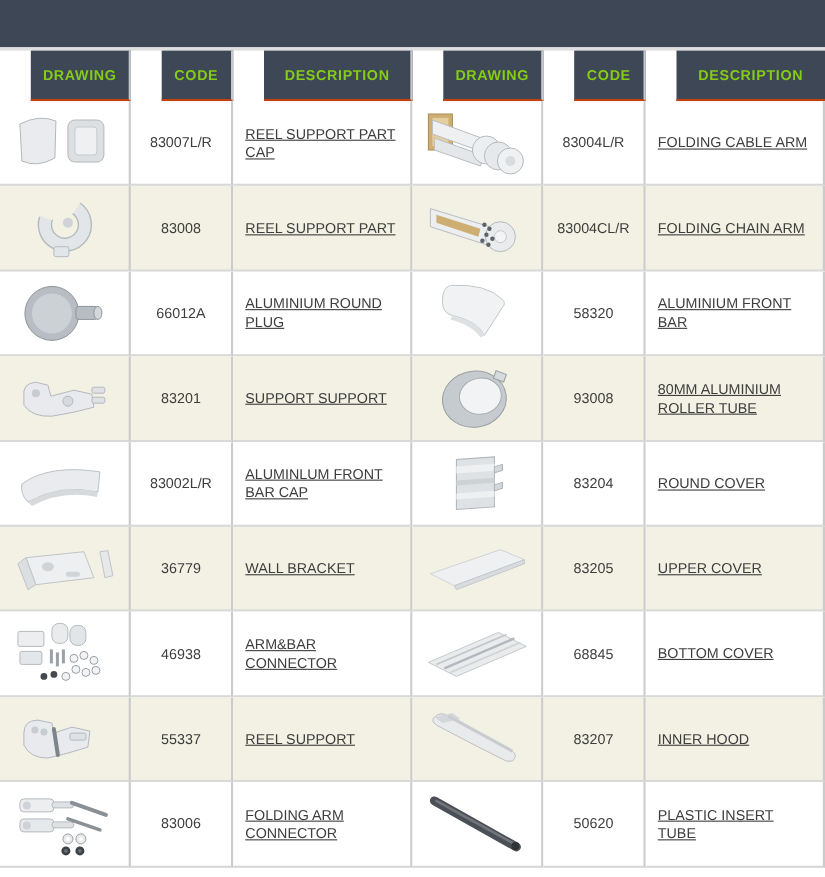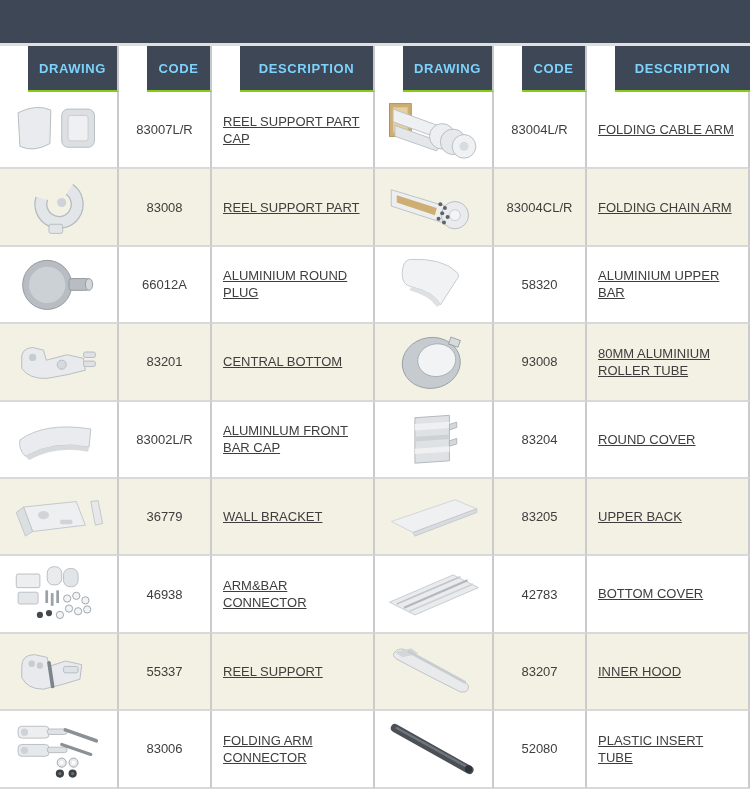--- a/index.html
+++ b/index.html
@@ -10,25 +10,25 @@
     color: #3e3e3e; overflow: hidden;
   }
   .top-bar { width: 750px; height: 43px; background: #3e4756; }
   .gap-line { width: 750px; height: 3px; background: #dfdfdf; }
   .catalog-header, .catalog-body {
     display: grid;
     grid-template-columns: 119px 93px 163px 119px 93px 163px;
   }
   .catalog-header { height: 46px; }
   .th {
-    background: #3e4756; color: #7dd3fc;
+    background: #3e4756; color: #84cc16;
     font-size: 13px; font-weight: bold; letter-spacing: 0.6px;
     display: flex; align-items: center; justify-content: center;
     border-right: 2px solid #c6c9cc;
-    border-bottom: 2px solid #84cc16;
+    border-bottom: 2px solid #c2410c;
     margin-left: 28px;
   }
   .th:last-child { border-right: none; }
   .catalog-body { grid-auto-rows: 77.4px; }
   .row { display: contents; }
   .cell {
     background: #ffffff;
     border-right: 2px solid #cbcbcb;
     border-bottom: 2px solid #d9d9d9;
     display: flex; align-items: center; justify-content: center;
@@ -127,35 +127,35 @@
     </div>
     <div class="cell code-cell">66012A</div>
     <div class="cell desc-cell">ALUMINIUM ROUND PLUG</div>
     <div class="cell drawing-cell">
       <svg width="100" height="64" viewBox="0 0 110 70">
         <path d="M28 8 Q64 6 80 22 Q84 26 80 30 L62 58 Q56 44 30 38 Q20 36 20 24 Q20 10 28 8 Z" fill="#f1f2f3" stroke="#c3c7cb"></path>
         <path d="M30 38 Q56 44 62 58 L58 60 Q50 48 28 42 Z" fill="#dee1e4"></path>
       </svg>
     </div>
     <div class="cell code-cell">58320</div>
-    <div class="cell desc-cell">ALUMINIUM UPPER BAR</div>
+    <div class="cell desc-cell">ALUMINIUM FRONT BAR</div>
   </div>
 
   <div class="row alt">
     <div class="cell drawing-cell">
       <svg width="100" height="64" viewBox="0 0 110 70">
         <path d="M14 34 Q12 20 26 19 L38 22 L41 33 L64 27 L82 31 L84 44 L64 49 L42 53 Q22 54 14 42 Z" fill="#e8eaed" stroke="#b3b9bf"></path>
         <circle cx="26" cy="30" r="4" fill="#c7ccd0"></circle>
         <circle cx="58" cy="38" r="5" fill="#d6dadd" stroke="#b3b9bf"></circle>
         <rect x="82" y="24" width="13" height="6" rx="2" fill="#dfe2e5" stroke="#b3b9bf"></rect>
         <rect x="82" y="34" width="13" height="6" rx="2" fill="#dfe2e5" stroke="#b3b9bf"></rect>
       </svg>
     </div>
     <div class="cell code-cell">83201</div>
-    <div class="cell desc-cell">CENTRAL BOTTOM</div>
+    <div class="cell desc-cell">SUPPORT SUPPORT</div>
     <div class="cell drawing-cell">
       <svg width="100" height="64" viewBox="0 0 110 70">
         <ellipse cx="52" cy="36" rx="32" ry="28" fill="#c6cbd0" stroke="#979ea4" transform="rotate(-8 52 36)"></ellipse>
         <ellipse cx="58" cy="33" rx="21" ry="18" fill="#f2f3f4" stroke="#a7adb2" transform="rotate(-8 58 33)"></ellipse>
         <rect x="72" y="9" width="11" height="8" fill="#d8dbde" stroke="#979ea4" transform="rotate(20 77 13)"></rect>
       </svg>
     </div>
     <div class="cell code-cell">93008</div>
     <div class="cell desc-cell">80MM ALUMINIUM ROLLER TUBE</div>
   </div>
@@ -197,21 +197,21 @@
     </div>
     <div class="cell code-cell">36779</div>
     <div class="cell desc-cell">WALL BRACKET</div>
     <div class="cell drawing-cell">
       <svg width="100" height="64" viewBox="0 0 110 70">
         <path d="M8 40 L78 16 L102 26 L32 52 Z" fill="#eff0f1" stroke="#cfd3d6"></path>
         <path d="M32 52 L102 26 L102 30 L34 56 Z" fill="#d9dcdf" stroke="#c4c8cc"></path>
       </svg>
     </div>
     <div class="cell code-cell">83205</div>
-    <div class="cell desc-cell">UPPER BACK</div>
+    <div class="cell desc-cell">UPPER COVER</div>
   </div>
 
   <div class="row">
     <div class="cell drawing-cell">
       <svg width="100" height="64" viewBox="0 0 110 70">
         <rect x="42" y="5" width="16" height="20" rx="7" fill="#e9ebed" stroke="#b6bbc0"></rect>
         <rect x="60" y="7" width="16" height="20" rx="7" fill="#e2e5e8" stroke="#b6bbc0"></rect>
         <rect x="8" y="13" width="26" height="15" rx="2" fill="#eceef0" stroke="#b6bbc0"></rect>
         <rect x="10" y="33" width="22" height="13" rx="2" fill="#e4e7e9" stroke="#b6bbc0"></rect>
         <rect x="40" y="31" width="3" height="14" fill="#9aa1a7"></rect>
@@ -231,21 +231,21 @@
     <div class="cell code-cell">46938</div>
     <div class="cell desc-cell">ARM&amp;BAR CONNECTOR</div>
     <div class="cell drawing-cell">
       <svg width="100" height="64" viewBox="0 0 110 70">
         <path d="M6 44 L76 14 L104 28 L34 58 Z" fill="#e9ebec" stroke="#c5c9cd"></path>
         <path d="M14 46 L84 16" stroke="#c0c5c9" stroke-width="1.6" fill="none"></path>
         <path d="M22 50 L92 20" stroke="#b2b8bd" stroke-width="2.4" fill="none"></path>
         <path d="M28 54 L98 24" stroke="#ced2d5" stroke-width="1.6" fill="none"></path>
       </svg>
     </div>
-    <div class="cell code-cell">42783</div>
+    <div class="cell code-cell">68845</div>
     <div class="cell desc-cell">BOTTOM COVER</div>
   </div>
 
   <div class="row alt">
     <div class="cell drawing-cell">
       <svg width="100" height="64" viewBox="0 0 110 70">
         <path d="M14 30 Q14 17 28 17 L42 20 L44 30 L62 24 L80 28 L78 44 L58 50 L38 55 Q20 55 14 42 Z" fill="#e8eaed" stroke="#b3b9bf"></path>
         <circle cx="25" cy="27" r="3.5" fill="#c7ccd0"></circle>
         <circle cx="34" cy="29" r="3.5" fill="#c7ccd0"></circle>
         <path d="M44 26 L48 52" stroke="#7d848a" stroke-width="4" stroke-linecap="round"></path>
@@ -288,17 +288,17 @@
     </div>
     <div class="cell code-cell">83006</div>
     <div class="cell desc-cell">FOLDING ARM CONNECTOR</div>
     <div class="cell drawing-cell">
       <svg width="100" height="64" viewBox="0 0 110 70">
         <line x1="12" y1="12" x2="94" y2="58" stroke="#4a5056" stroke-width="9" stroke-linecap="round"></line>
         <line x1="14" y1="12" x2="92" y2="55" stroke="#70767c" stroke-width="2.5" stroke-linecap="round"></line>
         <circle cx="93" cy="57" r="4" fill="#2f3438"></circle>
       </svg>
     </div>
-    <div class="cell code-cell">52080</div>
+    <div class="cell code-cell">50620</div>
     <div class="cell desc-cell">PLASTIC INSERT TUBE</div>
   </div>
 
 </div>
 
 </body></html>

